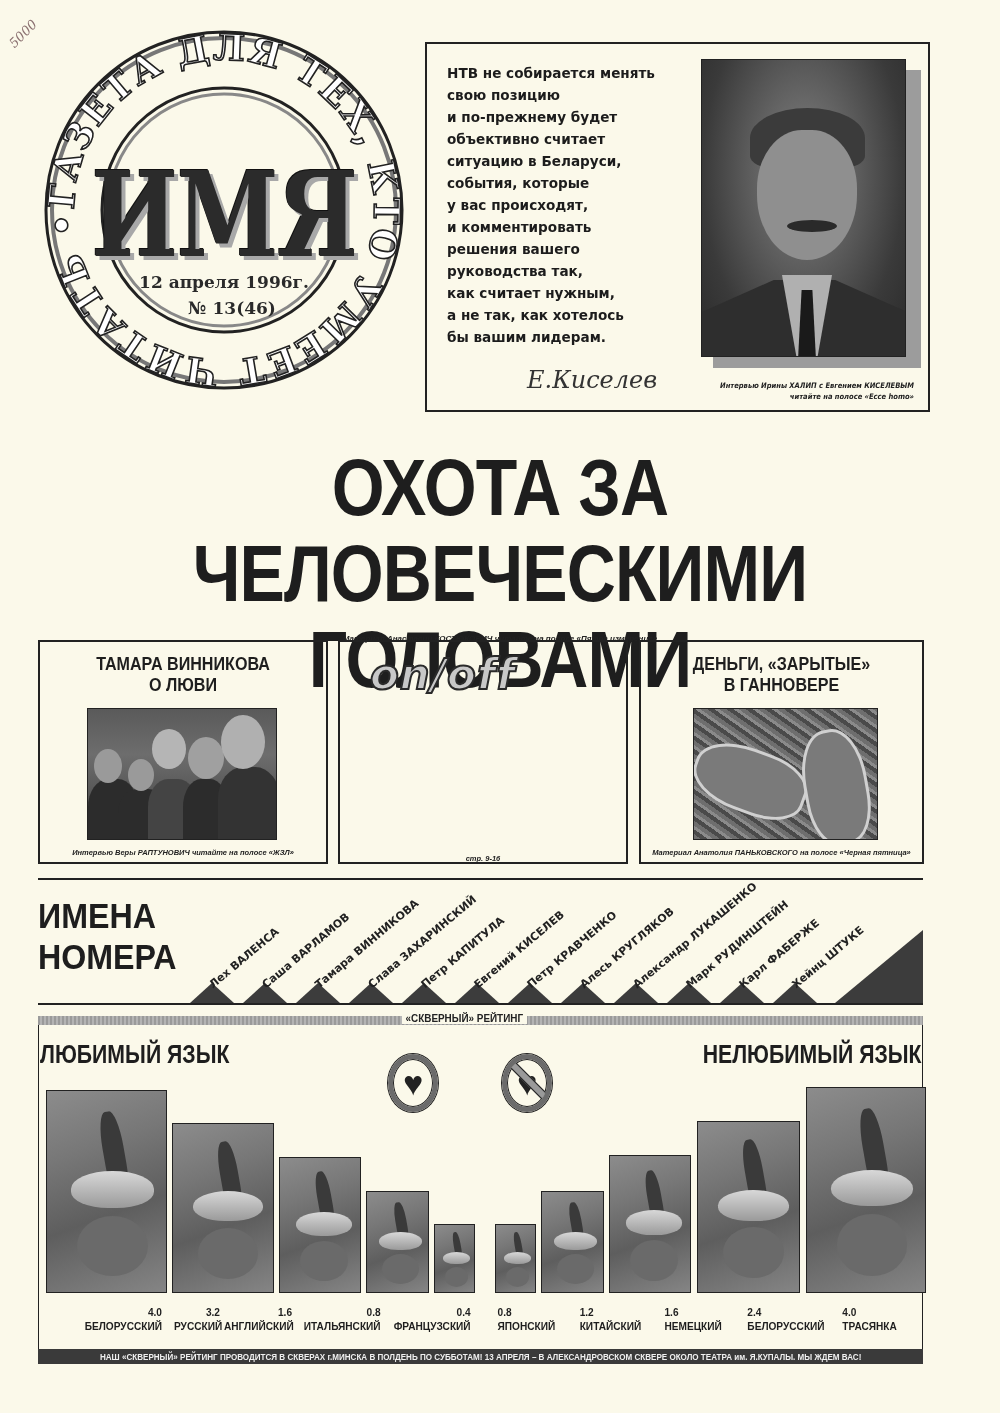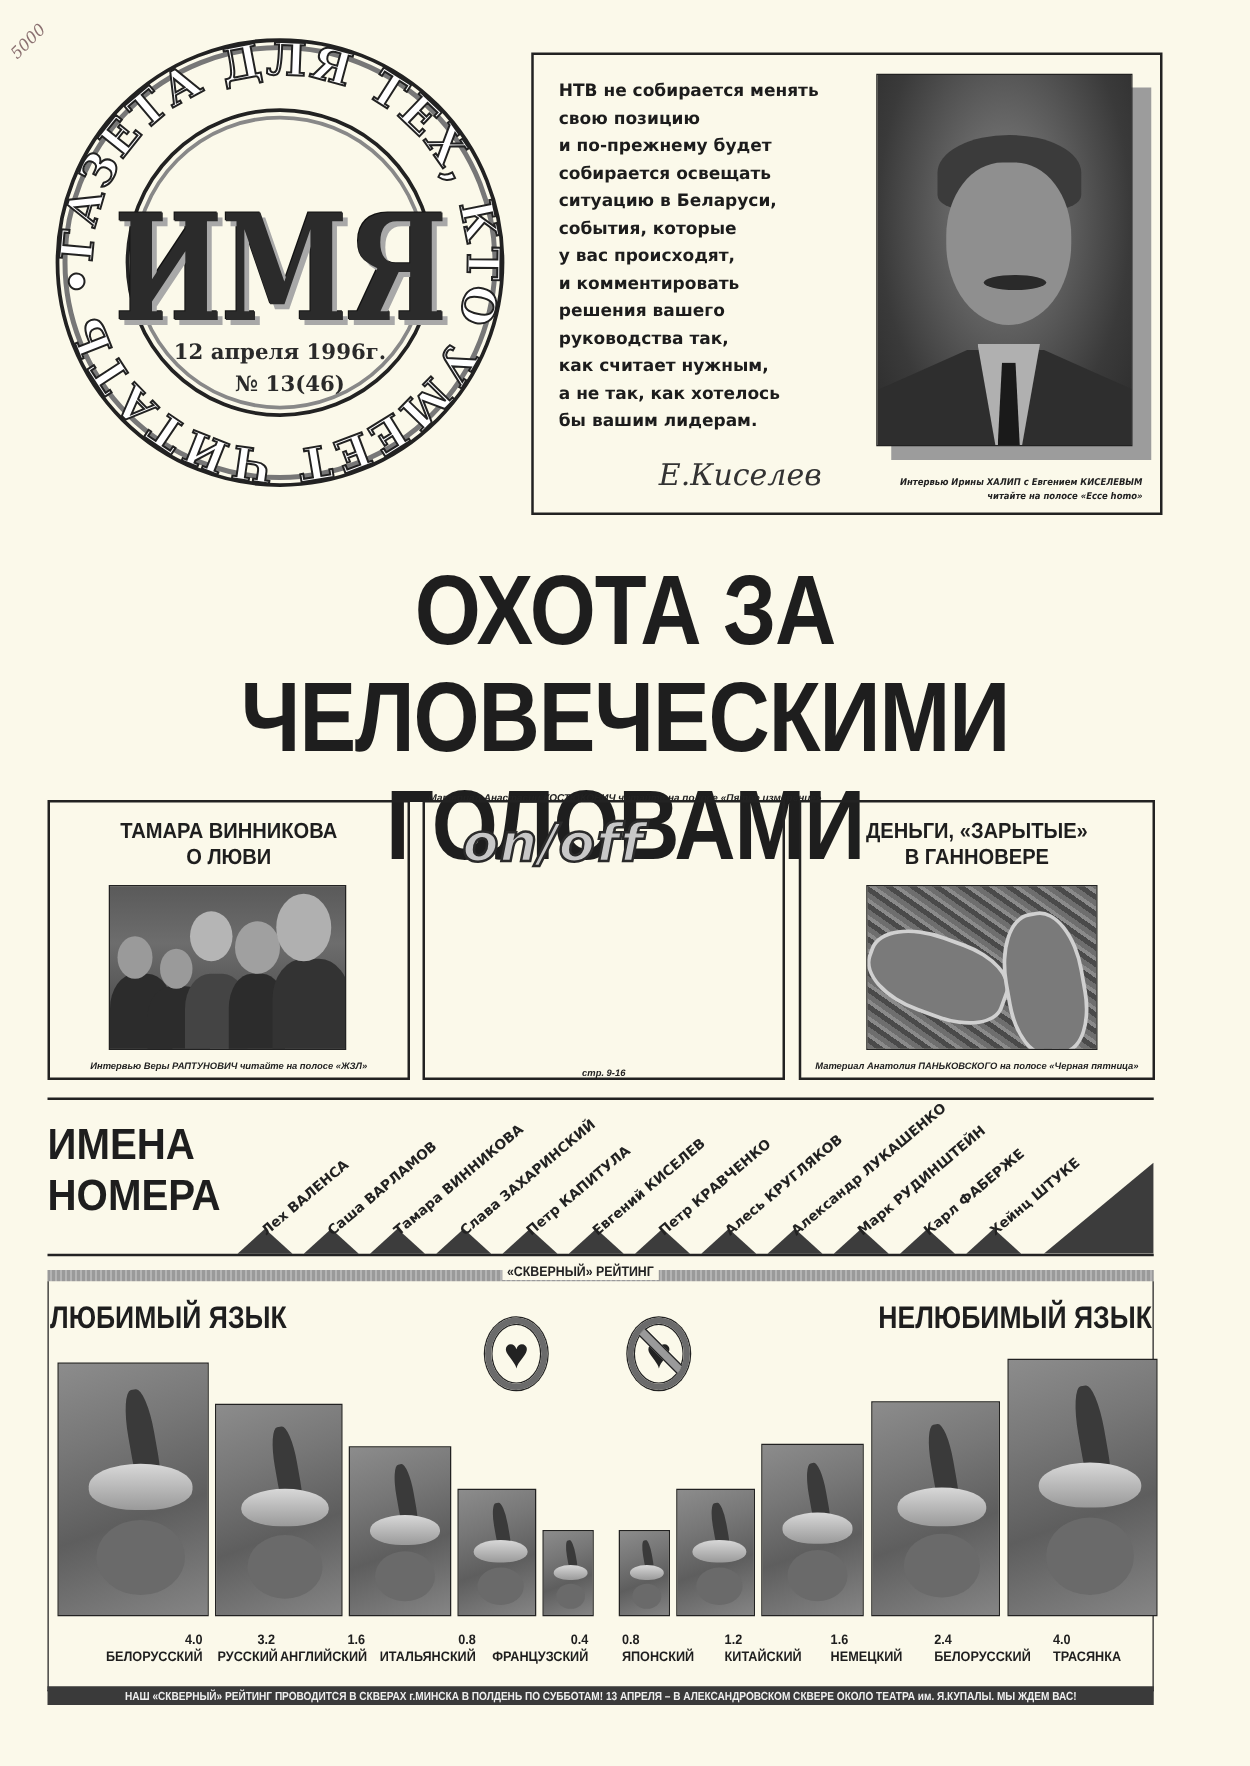--- a/index.html
+++ b/index.html
@@ -106,21 +106,21 @@
   <div class="seal-title">ИМЯ</div>
   <div class="seal-date">12 апреля 1996г.</div>
   <div class="seal-issue">№ 13(46)</div>
 </div>
 
 <div class="abs quote-box">
   <div class="quote-text">
     <div>НТВ не собирается менять</div>
     <div>свою позицию</div>
     <div>и по-прежнему будет</div>
-    <div>собирается освещать</div>
+    <div>объективно считает</div>
     <div>ситуацию в Беларуси,</div>
     <div>события, которые</div>
     <div>у вас происходят,</div>
     <div>и комментировать</div>
     <div>решения вашего</div>
     <div>руководства так,</div>
     <div>как считает нужным,</div>
     <div>а не так, как хотелось</div>
     <div>бы вашим лидерам.</div>
   </div>

